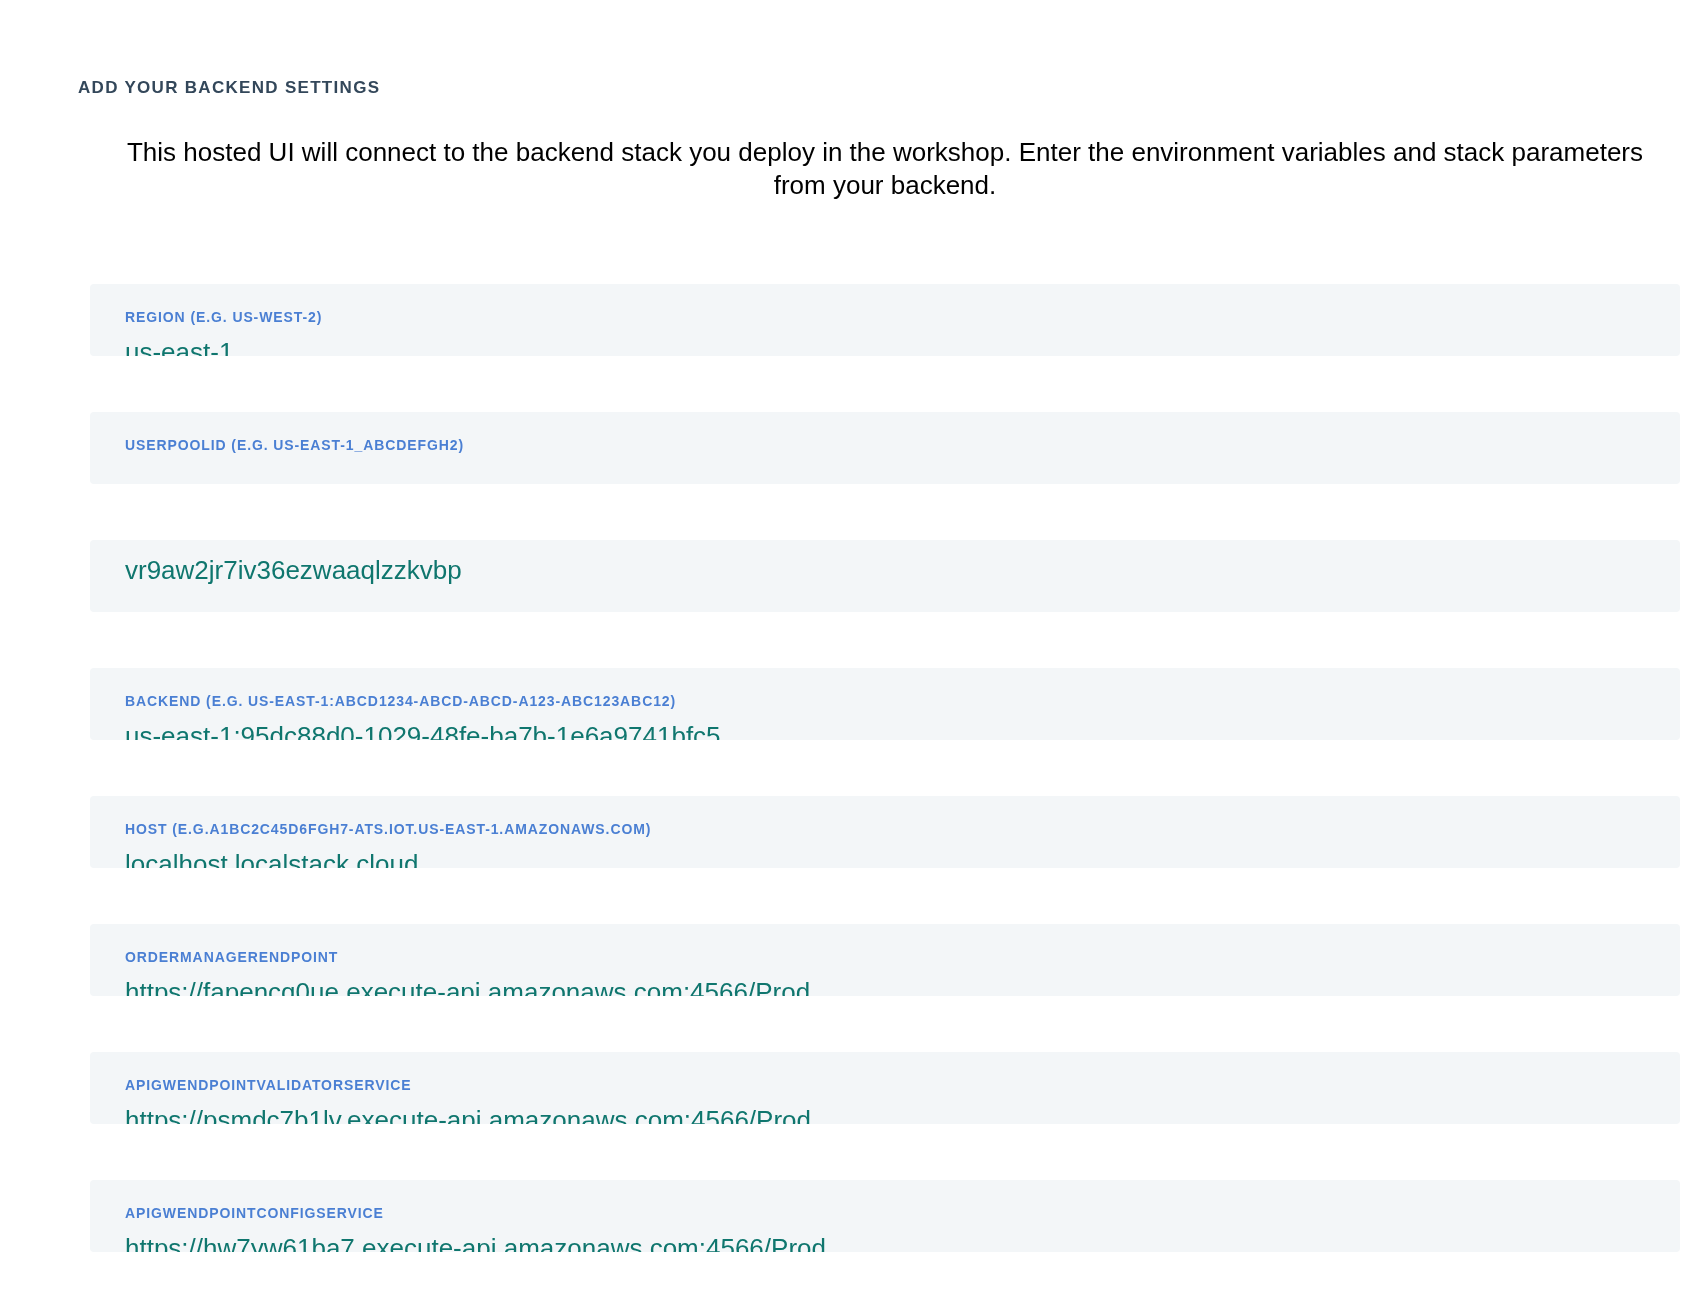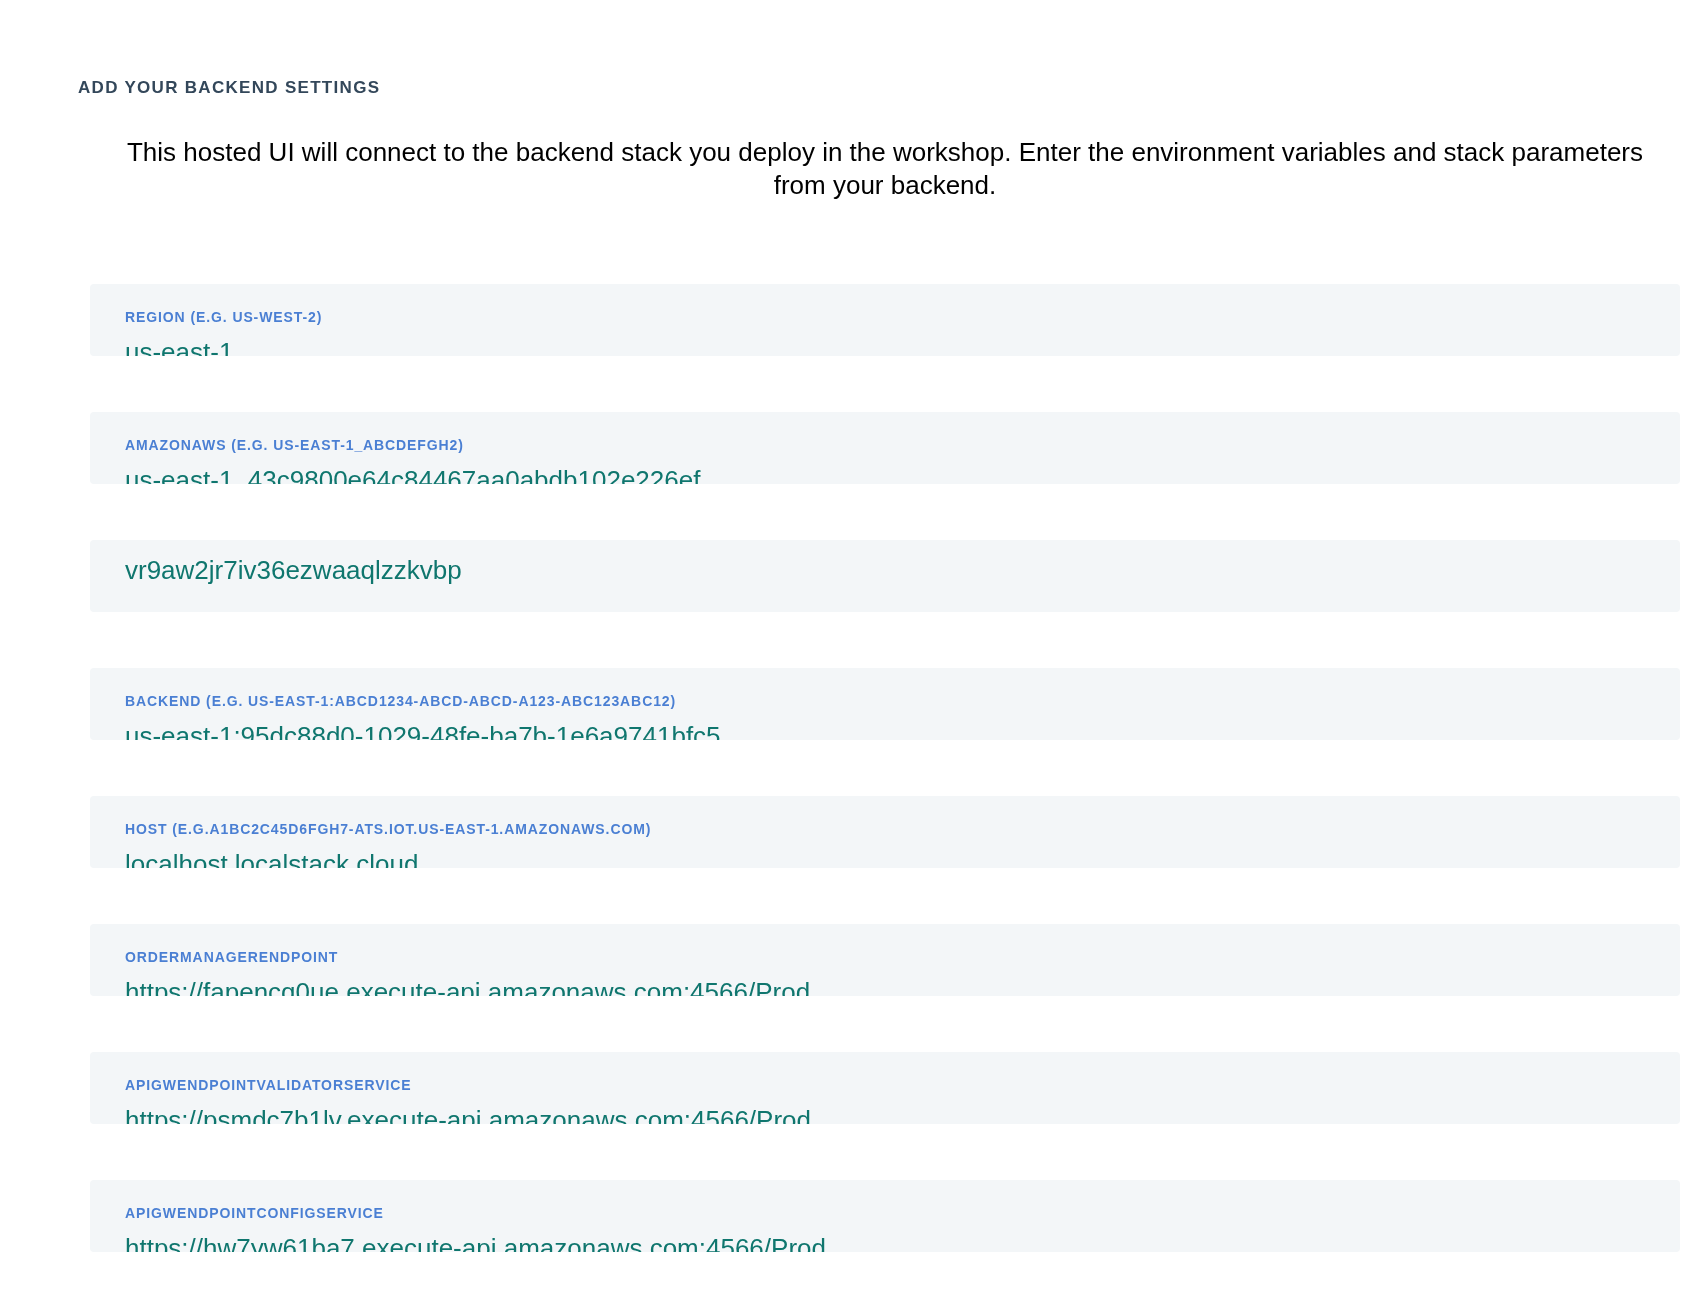--- a/index.html
+++ b/index.html
@@ -85,22 +85,21 @@
   <div class="page-description">This hosted UI will connect to the backend stack you deploy in the workshop. Enter the environment variables and stack parameters from your backend.</div>
 
   <div class="fields">
 
     <div class="field">
       <label class="field-label">REGION (E.G. US-WEST-2)</label>
       <input class="field-input" type="text" value="us-east-1" style="">
     </div>
 
     <div class="field">
-      <label class="field-label">AMAZONAWS (E.G. US-EAST-1_ABCDEFGH2)</label>
-      <input class="field-input" type="text" value="us-east-1_43c9800e64c84467aa0abdb102e226ef" style="">
+      <label class="field-label">USERPOOLID (E.G. US-EAST-1_ABCDEFGH2)</label>
     </div>
 
     <div class="field">
       <input class="field-input" type="text" value="vr9aw2jr7iv36ezwaaqlzzkvbp" style="">
     </div>
 
     <div class="field">
       <label class="field-label">BACKEND (E.G. US-EAST-1:ABCD1234-ABCD-ABCD-A123-ABC123ABC12)</label>
       <input class="field-input" type="text" value="us-east-1:95dc88d0-1029-48fe-ba7b-1e6a9741bfc5" style="">
     </div>

